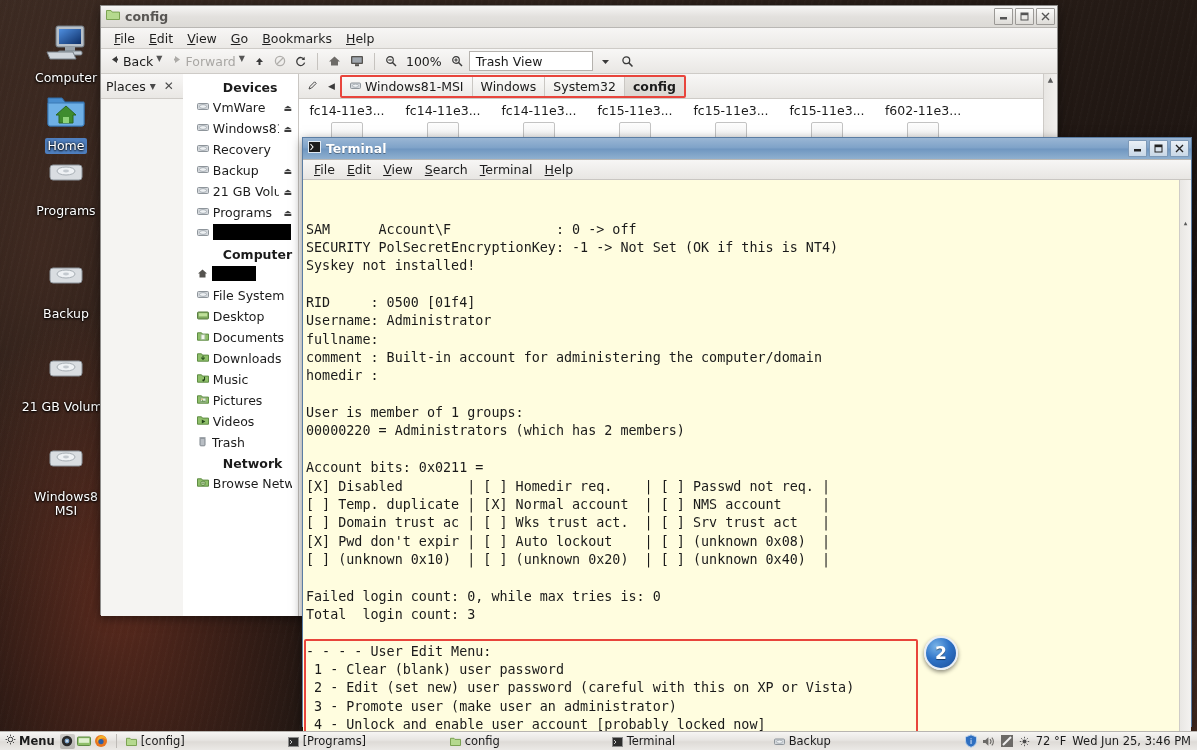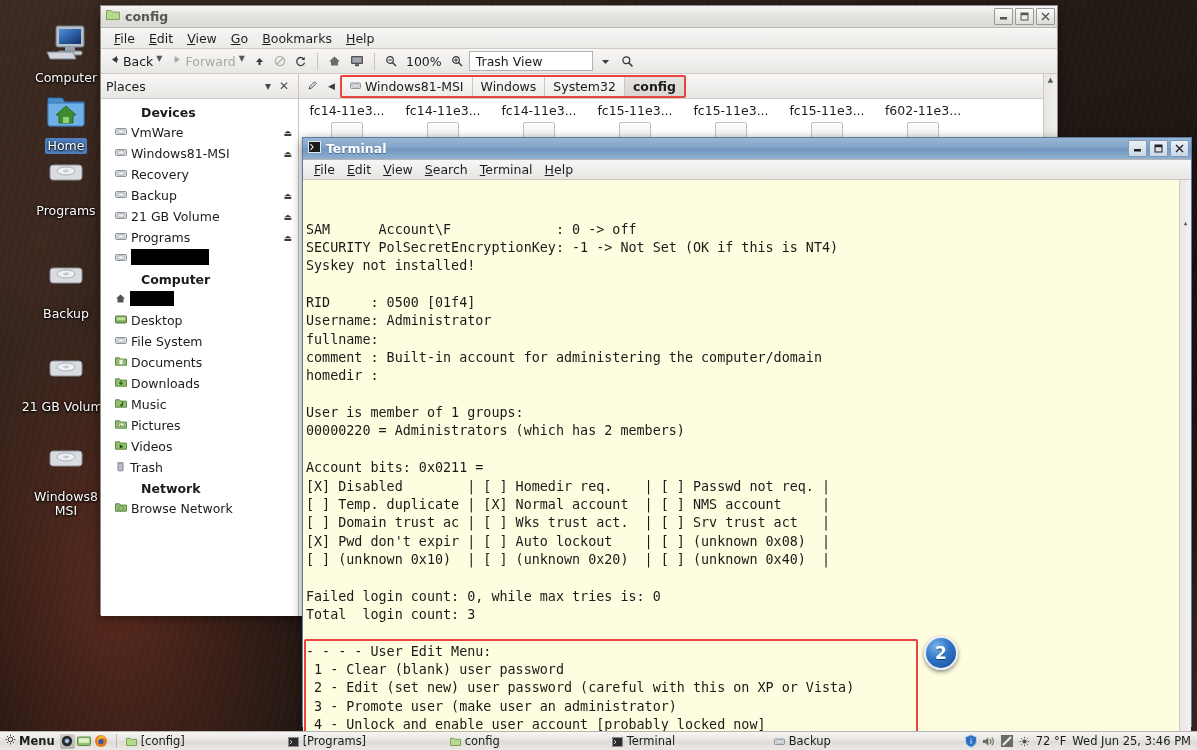--- a/index.html
+++ b/index.html
@@ -90,21 +90,21 @@
   .tb-item.dim{color:#a9a7a4;}
   .tb-sep{width:1px;height:17px;background:#c6c3bf;margin:0 4px;}
   .caret{font-size:8px;color:#555;}
   .viewbox{
     background:#fff;border:1px solid #b5b2ae;height:18px;display:flex;align-items:center;
     padding:0 4px 0 6px; min-width:112px; justify-content:space-between;
   }
   .fm-body{display:flex;height:calc(100% - 66px);}
   .fm-side{
     width:197px; background:#f5f4f2; border-right:1px solid #c9c6c2;
-    display:flex;flex-direction:column;
+    display:flex;flex-direction:row;
   }
   .side-head{
     height:24px;display:flex;align-items:center;padding:0 5px;
     font-size:12.5px;color:#1c1c1c;
     background:linear-gradient(180deg,#f8f7f6,#e9e7e4);
     border-bottom:1px solid #cecbc7;
   }
   .side-head .lbl{flex:1 1 auto;}
   .side-head .x{padding:0 4px;color:#4a4a4a;font-size:12px;}
   .side-list{flex:1 1 auto;background:#ffffff;overflow:hidden;padding-top:3px;}
@@ -472,31 +472,31 @@
 
           <div class="side-group">Computer</div>
           <div class="side-item">
             <span><svg width="11" height="11" viewBox="0 0 11 11">
                   <path d="M5.5 1.5 L10 5.5 H8.5 V9.5 H2.5 V5.5 H1 Z" fill="#55534f"></path>
                 </svg></span>
             <span class="nm"><span class="redact" style="width:44px;height:15px;"></span></span>
           </div>
           <div class="side-item">
             <span><svg width="12" height="11" viewBox="0 0 12 11">
+                  <rect x="0.5" y="2.5" width="11" height="6" rx="1" fill="#d4d8dc" stroke="#8e959b"></rect>
+                  <ellipse cx="6" cy="5.5" rx="3.5" ry="1.9" fill="#eef1f3" stroke="#a9b0b6"></ellipse>
+                </svg></span>
+            <span class="nm">File System</span>
+          </div>
+          <div class="side-item">
+            <span><svg width="12" height="11" viewBox="0 0 12 11">
                   <rect x="0.5" y="2" width="11" height="7" rx="1" fill="#7fa85f" stroke="#5a7f41"></rect>
                   <rect x="1.8" y="3.2" width="8.4" height="3.2" fill="#bfe09a"></rect>
                 </svg></span>
             <span class="nm">Desktop</span>
-          </div>
-          <div class="side-item">
-            <span><svg width="12" height="11" viewBox="0 0 12 11">
-                  <rect x="0.5" y="2.5" width="11" height="6" rx="1" fill="#d4d8dc" stroke="#8e959b"></rect>
-                  <ellipse cx="6" cy="5.5" rx="3.5" ry="1.9" fill="#eef1f3" stroke="#a9b0b6"></ellipse>
-                </svg></span>
-            <span class="nm">File System</span>
           </div>
           <div class="side-item">
             <span><svg width="12" height="11" viewBox="0 0 12 11">
                   <path d="M0.5 1.8h4l1 1.3h6v6.1h-11z" fill="#8fbf6a" stroke="#5f8c44"></path>
                   <rect x="4" y="3.6" width="4" height="5" fill="#f3f7ee" stroke="#9fb893"></rect>
                 </svg></span>
             <span class="nm">Documents</span>
           </div>
           <div class="side-item">
             <span><svg width="12" height="11" viewBox="0 0 12 11">

